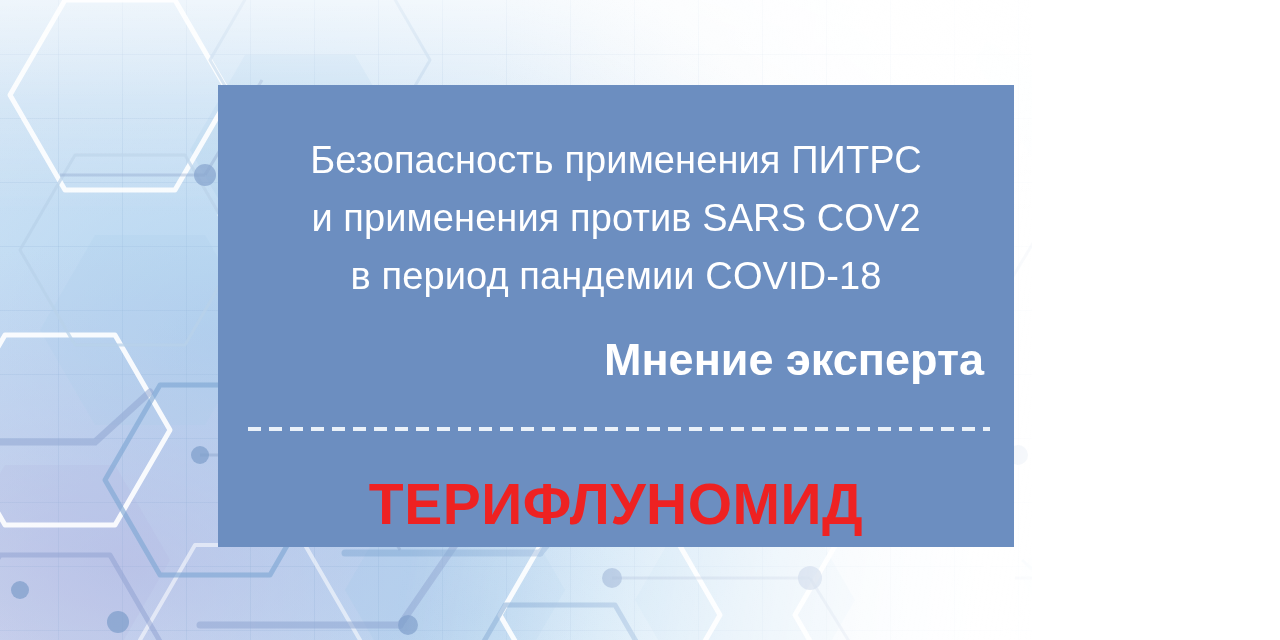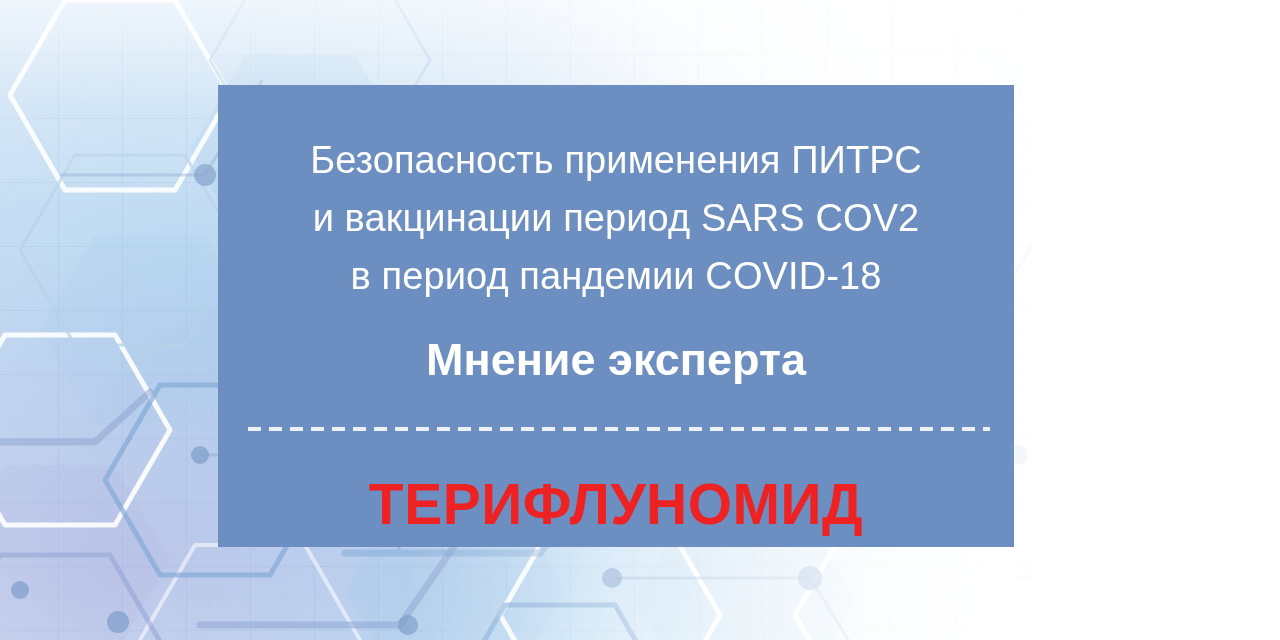--- a/index.html
+++ b/index.html
@@ -88,21 +88,21 @@
     letter-spacing: 0.1px;
     white-space: nowrap;
   }
   #title-block { margin-top: 2px; }
 
   #subtitle {
     color: #ffffff;
     font-size: 45px;
     line-height: 62px;
     font-weight: 700;
-    text-align: center;
+    text-align: right;
     margin-top: 24px;
     white-space: nowrap;
   }
 
   #divider {
     margin: 36px auto 0 auto;
     width: 742px;
     height: 4px;
     background-image: linear-gradient(to right,
       #eaf1f9 0px, #eaf1f9 13px,
@@ -226,21 +226,21 @@
     </g>
   </svg>
 
   <div class="bg-layer bg-veil"></div>
   <div class="bg-layer bg-veil-top"></div>
 
   <div id="card">
 
     <div id="title-block">
       <div class="title-line">Безопасность применения ПИТРС</div>
-      <div class="title-line">и вакцинации период SARS COV2</div>
+      <div class="title-line">и применения против SARS COV2</div>
       <div class="title-line">в период пандемии COVID-18</div>
     </div>
 
     <div id="subtitle">Мнение эксперта</div>
 
     <div id="divider"></div>
 
     <div id="drug-name">ТЕРИФЛУНОМИД</div>
 
   </div>

